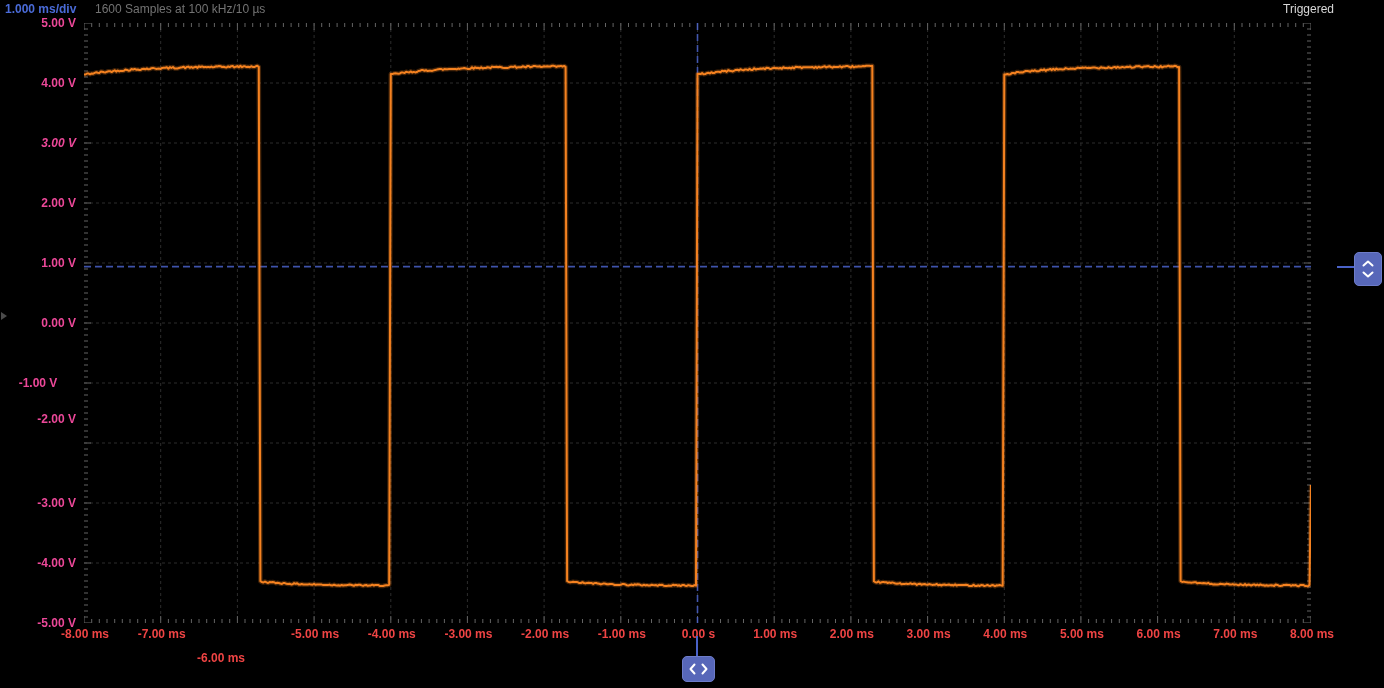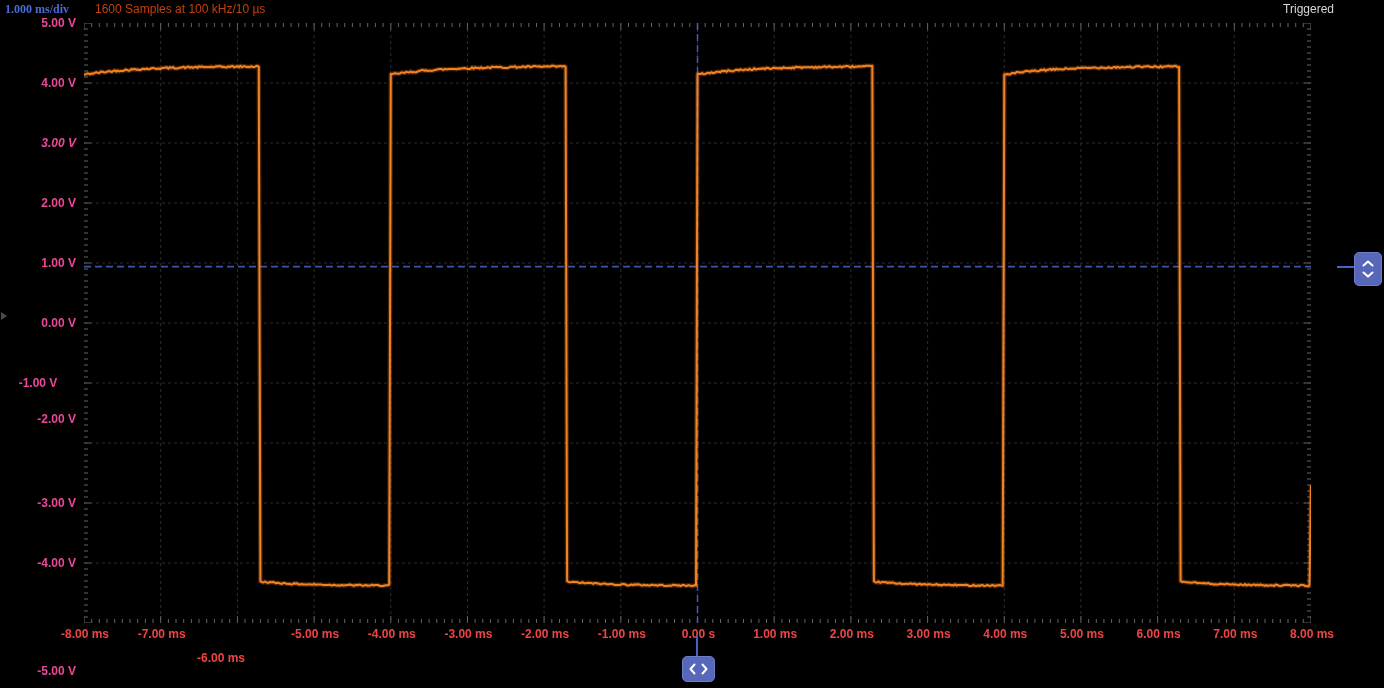--- a/index.html
+++ b/index.html
@@ -9,25 +9,25 @@
     position: relative;
     width: 1384px;
     height: 688px;
     background: #000;
     overflow: hidden;
   }
   
   .header { position: absolute; left: 0; top: 0; width: 100%; height: 20px; }
   .timebase {
     position: absolute; left: 5px; top: 2px;
-    color: #4a6bd8; font-size: 12px; font-weight: bold; font-family: Liberation Serif, serif;
+    color: #4a6bd8; font-size: 12px; font-weight: bold;
   }
   .samples {
     position: absolute; left: 95px; top: 2px;
-    color: #c2410c; font-size: 12px;
+    color: #737373; font-size: 12px;
   }
   .trigstat {
     position: absolute; right: 50px; top: 2px;
     color: #d8d8d8; font-size: 12px;
   }
   
   .ylab {
     position: absolute;
     width: 80px; text-align: right; padding-right: 4px;
     color: #ec4899; font-size: 12px; font-weight: 600;
@@ -92,21 +92,21 @@
       <div class="ylab" style="top: 16px;">5.00 V</div>
       <div class="ylab" style="top: 76px; padding-left: 29px;">4.00 V</div>
       <div class="ylab" style="top: 136px; font-style: italic;">3.00 V</div>
       <div class="ylab" style="top: 196px;">2.00 V</div>
       <div class="ylab" style="top: 256px;">1.00 V</div>
       <div class="ylab" style="top: 316px;">0.00 V</div>
       <div class="ylab" style="top: 376px; text-align: center;">-1.00 V</div>
       <div class="ylab" style="top: 412px;">-2.00 V</div>
       <div class="ylab" style="top: 496px;">-3.00 V</div>
       <div class="ylab" style="top: 556px;">-4.00 V</div>
-      <div class="ylab" style="top: 616px; margin-top: 48px;">-5.00 V</div>
+      <div class="ylab" style="top: 616px;">-5.00 V</div>
     </div>
   <div id="xlabs">
       <div class="xlab" style="left: 85px;">-8.00 ms</div>
       <div class="xlab" style="left: 161.688px;">-7.00 ms</div>
       <div class="xlab" style="left: 221px; margin-top: 24px;">-6.00 ms</div>
       <div class="xlab" style="left: 315.062px;">-5.00 ms</div>
       <div class="xlab" style="left: 391.75px;">-4.00 ms</div>
       <div class="xlab" style="left: 468.438px;">-3.00 ms</div>
       <div class="xlab" style="left: 545.125px;">-2.00 ms</div>
       <div class="xlab" style="left: 621.812px;">-1.00 ms</div>

